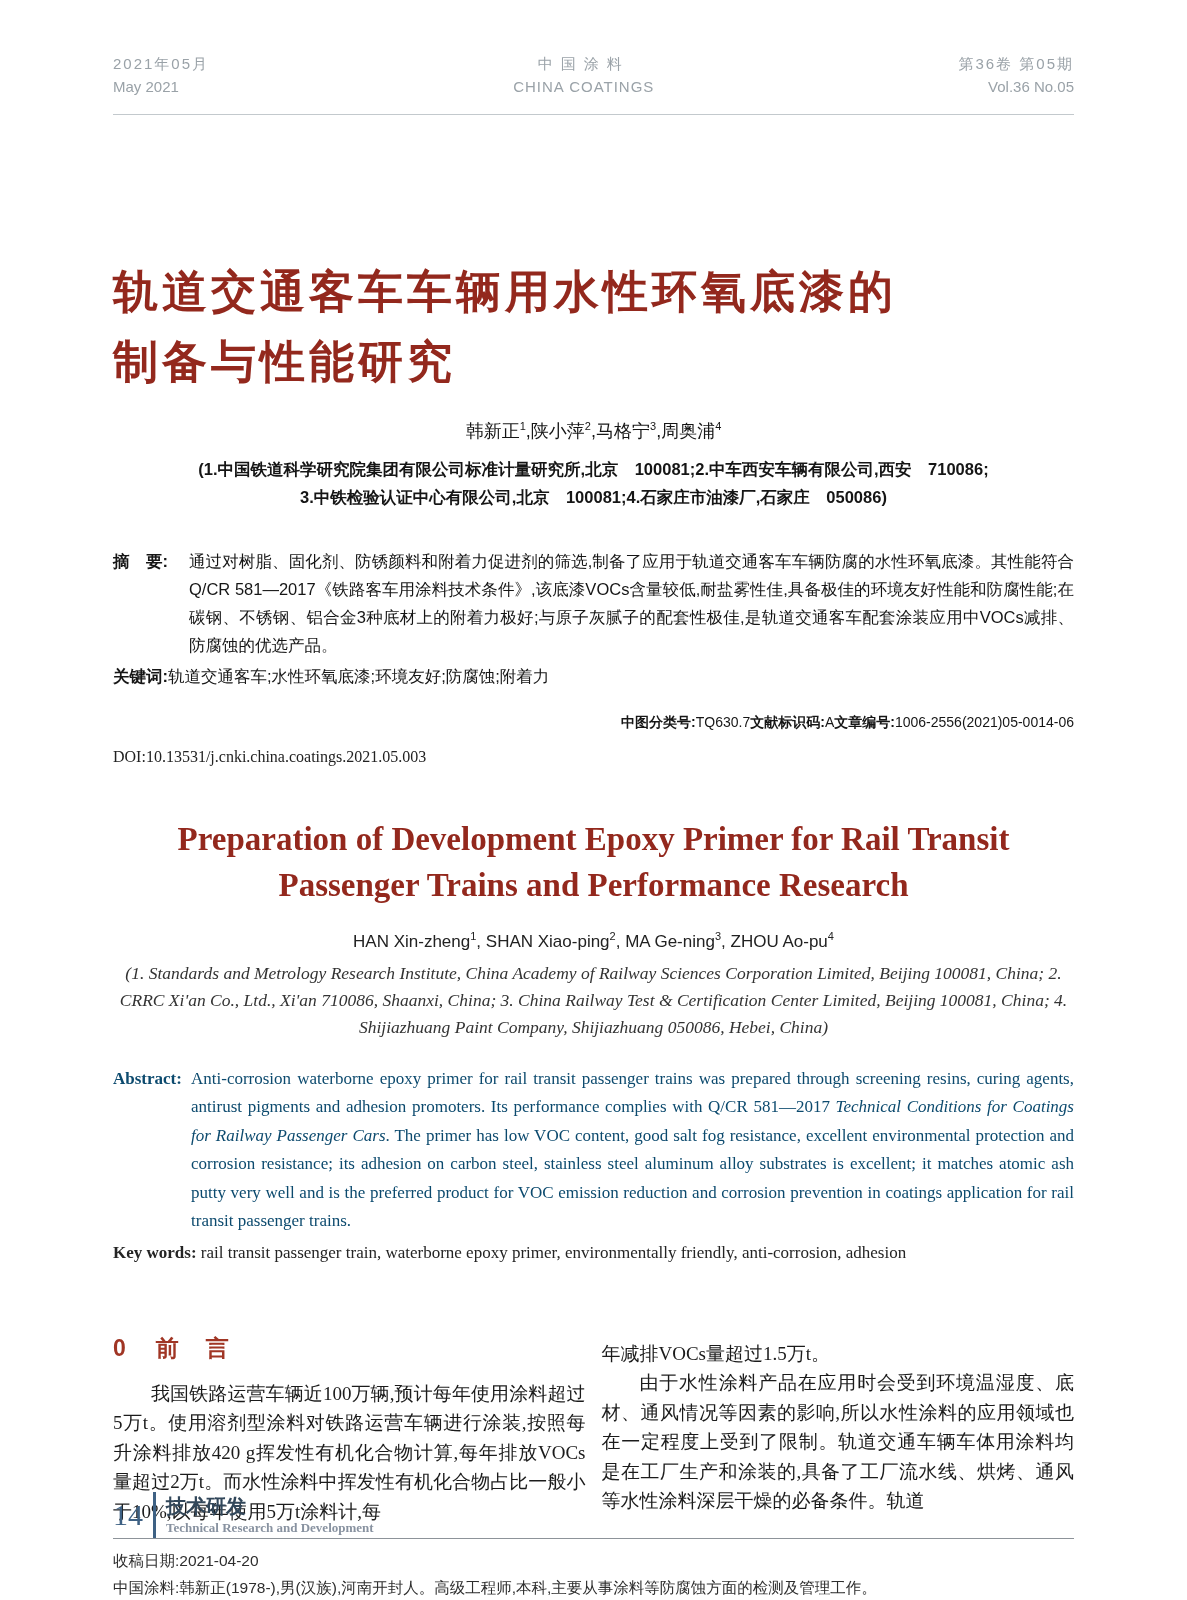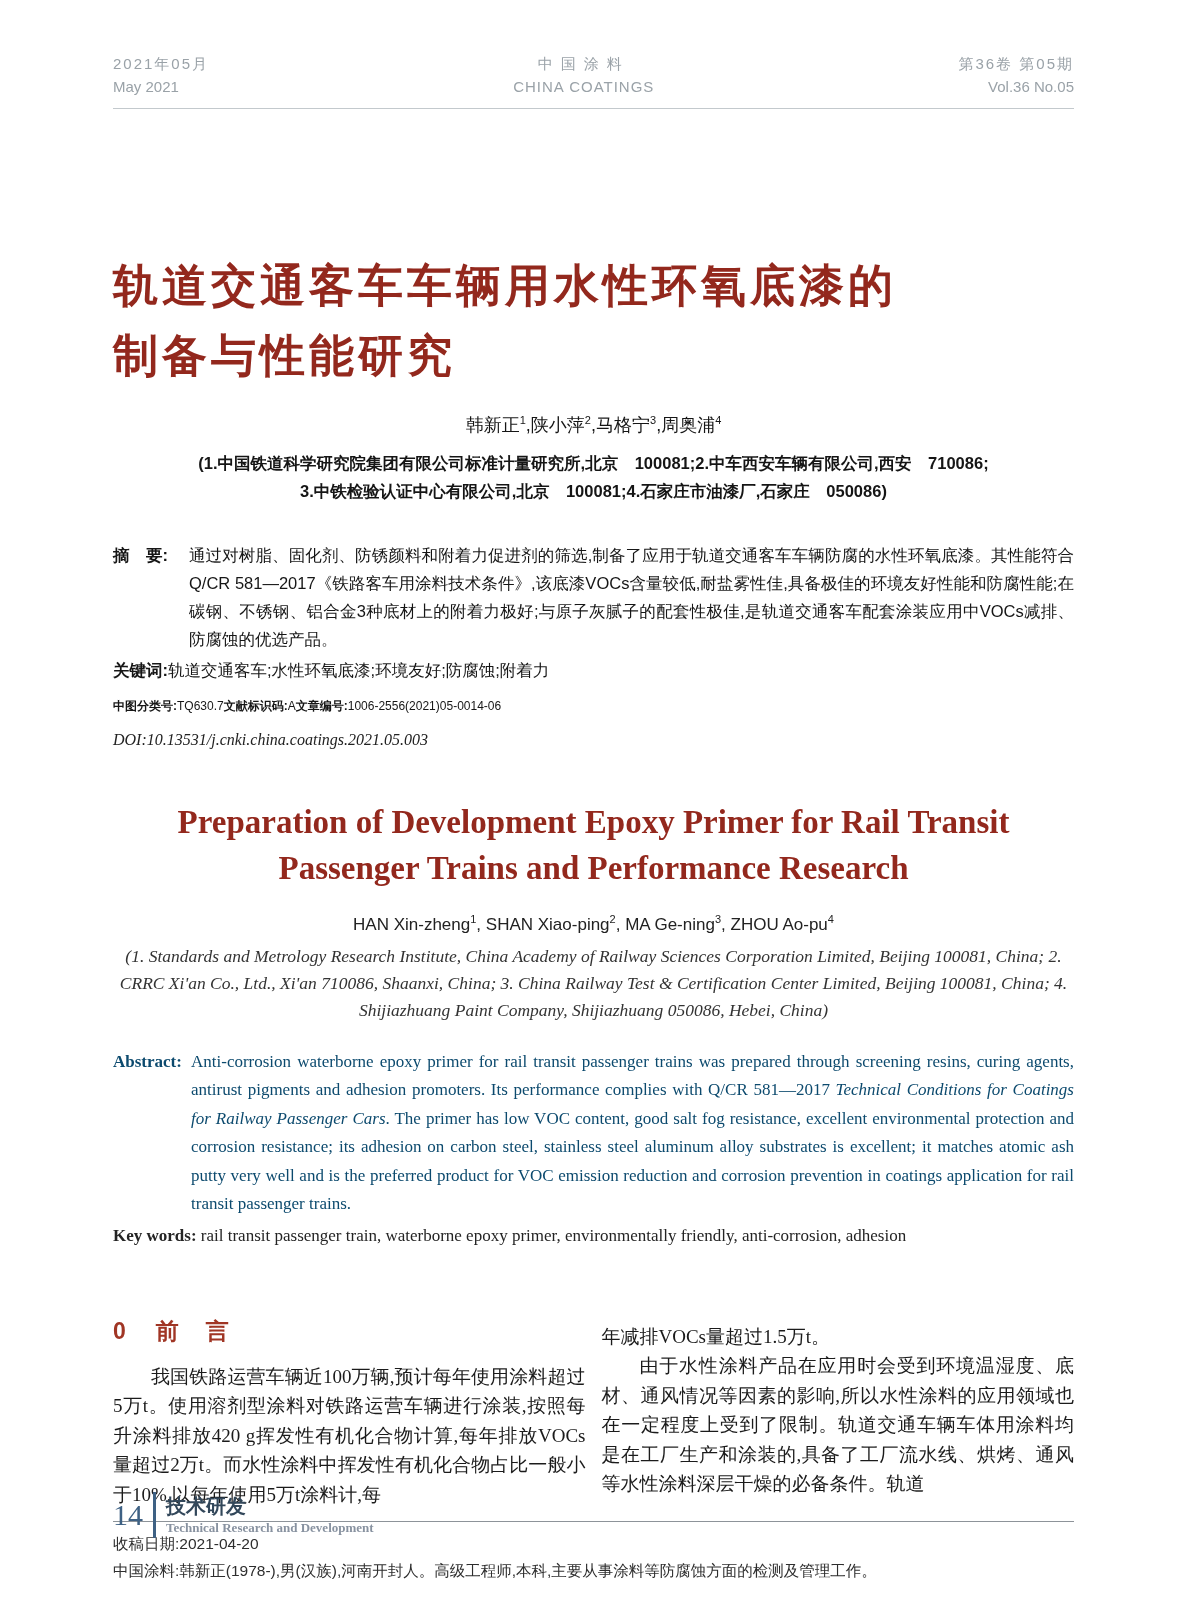--- a/index.html
+++ b/index.html
@@ -6,21 +6,21 @@
   .page {
     position:relative; width:1187px; height:1600px; margin:0 auto;
     background:#ffffff; overflow:hidden;
     font-family:"Liberation Serif", serif; color:#1b1b1b;
   }
   .content { margin:0 113px; }
 
   
   .journal-header {
     margin:52px 113px 0; display:flex; justify-content:space-between; align-items:flex-end;
-    padding-bottom:10px; border-bottom:1.5px solid #c3c9cd;
+    padding-bottom:16px; border-bottom:1.5px solid #c3c9cd;
     color:#9aa2a8; font-family:"Liberation Sans", sans-serif; font-size:15px; line-height:23px;
   }
   .jh-left { text-align:left; }
   .jh-center { text-align:center; }
   .jh-right { text-align:right; }
   .jh-cn { letter-spacing:2px; }
   .jh-center .jh-cn { letter-spacing:8px; }
   .jh-center .jh-en { letter-spacing:1px; }
 
   
@@ -50,24 +50,24 @@
   }
   .abstract-cn .hang-label { position:absolute; left:0; top:0; font-weight:700; }
   .keywords-cn {
     margin-top:3px; font-family:"Liberation Sans", sans-serif;
     font-size:16.5px; line-height:28px; color:#161616;
   }
   .keywords-cn .lbl, .meta-row .lbl { font-weight:700; }
 
   
   .meta-row {
-    margin-top:14px; display:flex; justify-content:flex-start;
-    font-family:"Liberation Sans", sans-serif; font-size:12px; color:#161616;
-  }
-  .doi { margin-top:16px; font-family:"Liberation Serif", serif; font-size:16px; color:#222;font-style:italic; }
+    margin-top:24px; display:flex; justify-content:flex-end;
+    font-family:"Liberation Sans", sans-serif; font-size:14px; color:#161616;
+  }
+  .doi { margin-top:16px; font-family:"Liberation Serif", serif; font-size:16px; color:#222; }
 
   
   .en-title {
     margin:50px 0 0; text-align:center; color:#93281d;
     font-family:"Liberation Serif", serif; font-weight:700;
     font-size:33px; line-height:46px;
   }
   .en-authors {
     margin-top:22px; text-align:center; color:#222;
     font-family:"Liberation Sans", sans-serif; font-size:17px;

